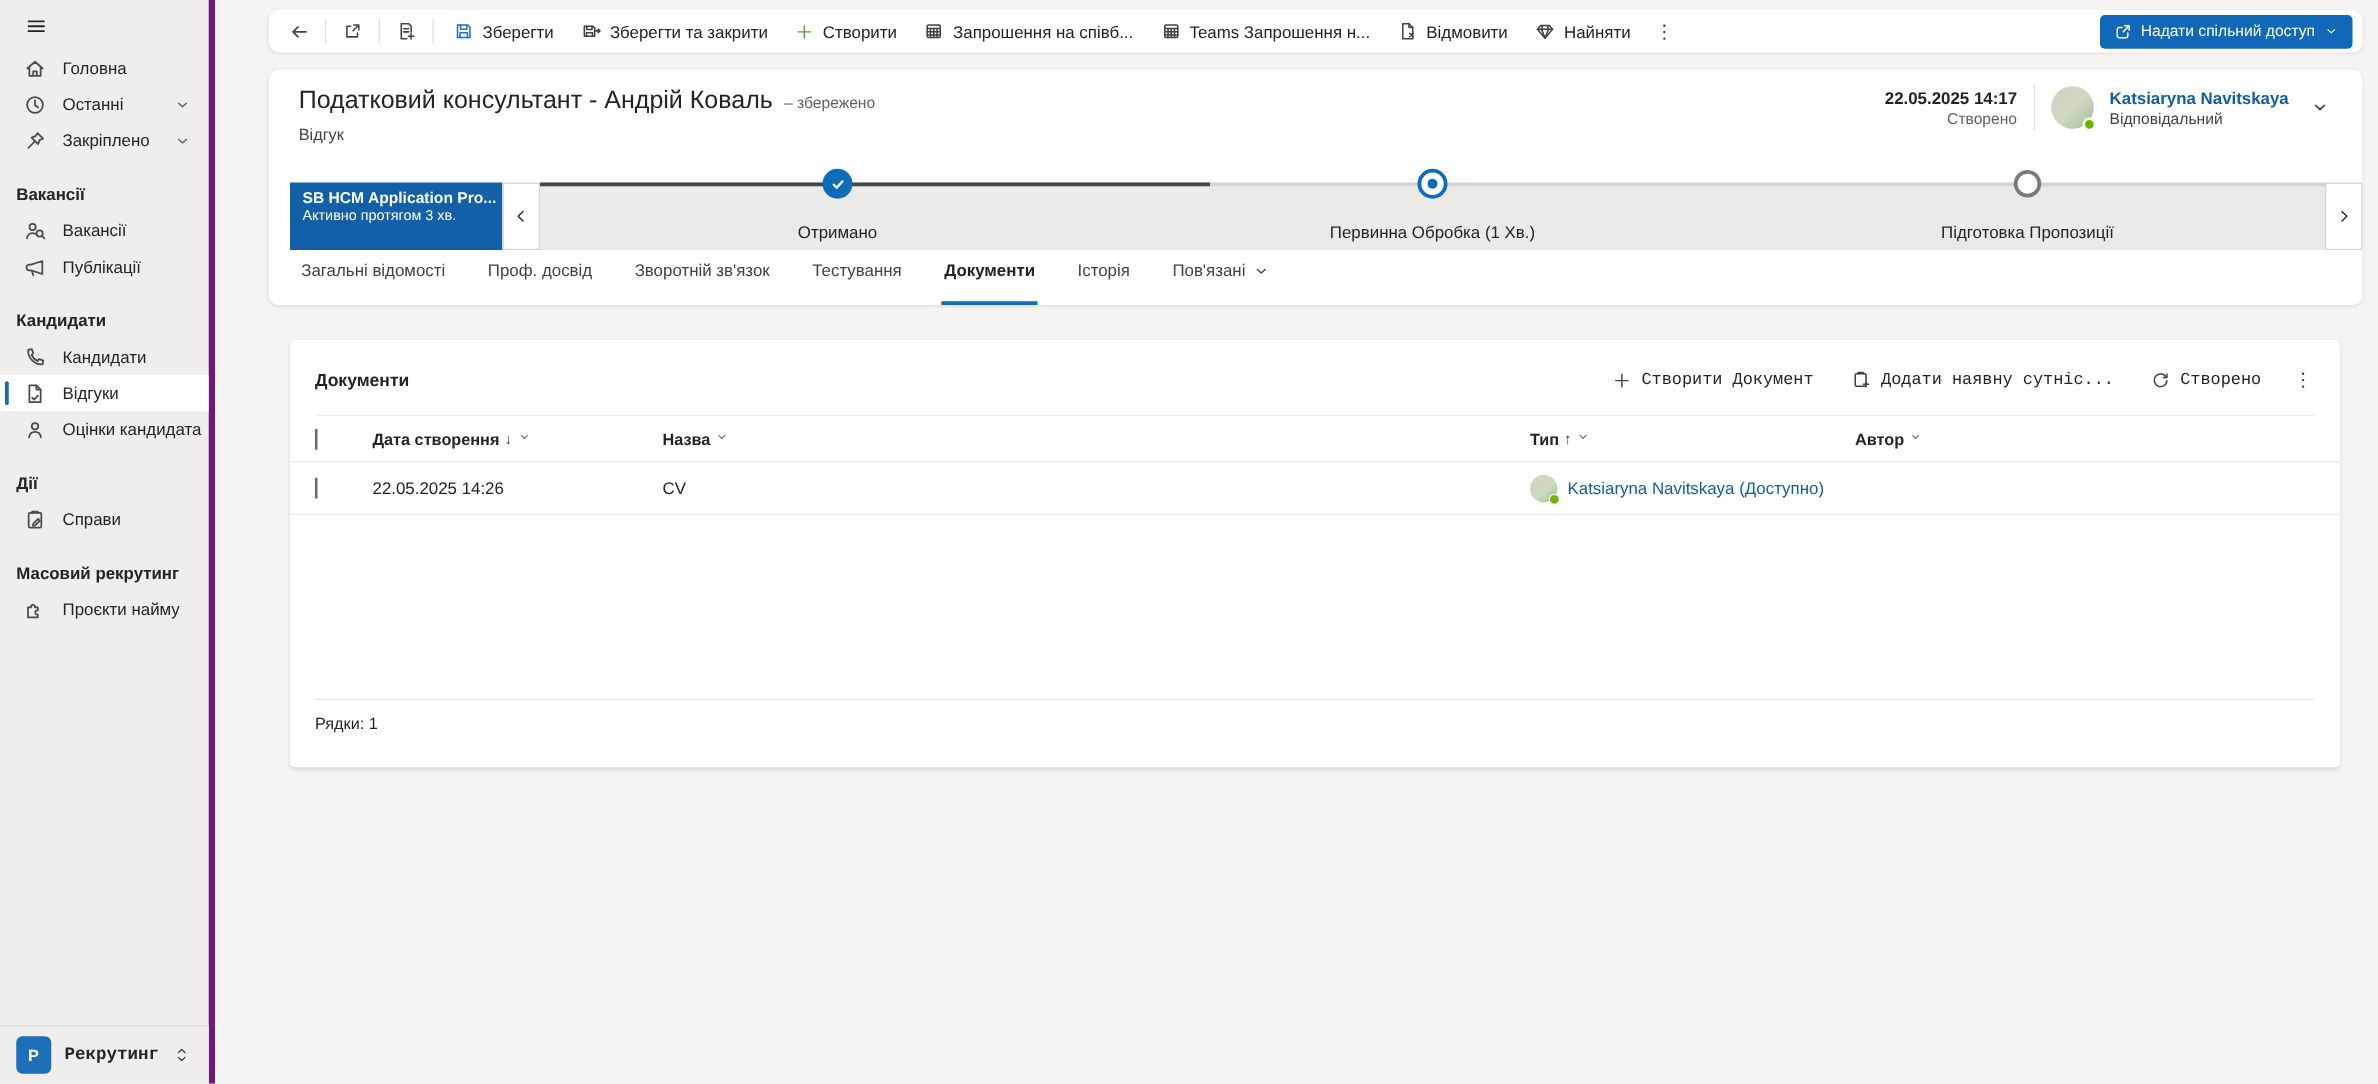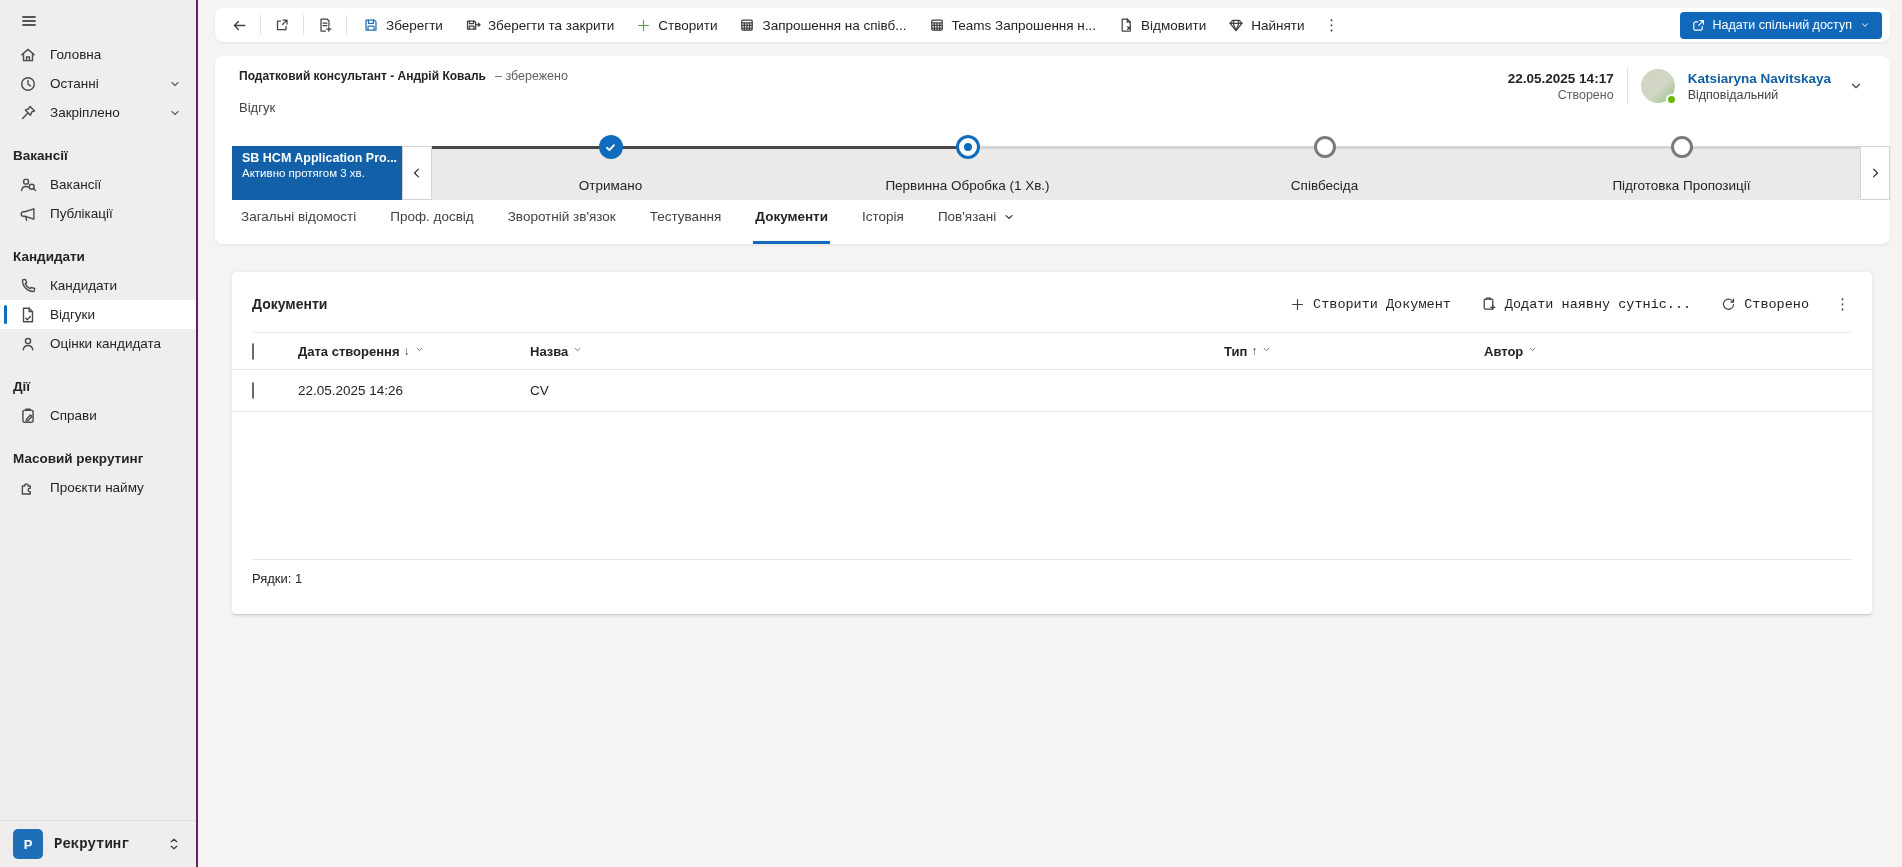--- a/index.html
+++ b/index.html
@@ -10,22 +10,22 @@
     color: #242424;
     background: #f5f4f3;
     overflow: hidden;
     position: relative;
   }
   svg { display:block; }
   .ic { stroke: currentColor; fill: none; stroke-width: 1.25; stroke-linecap: round; stroke-linejoin: round; }
 
   
   .sidebar {
-    position:absolute; left:0; top:0; width:198px; height:867px;
-    background:#efeeec; border-right:2px solid #701a75;
+    position:absolute; left:0; top:0; width:172px; height:867px;
+    background:#efeeec; border-right:5px solid #701a75;
     display:flex; flex-direction:column;
   }
   .hamburger { padding:12px 0 6px 20px; color:#242424; cursor:pointer; }
   .nav { flex:1; overflow:hidden; }
   .nav-item {
     height:29px; display:flex; align-items:center; gap:13px;
     padding-left:19px; color:#242424; cursor:pointer; position:relative;
   }
   .nav-item .nico { color:#4d4b49; width:18px; height:18px; flex:0 0 18px; }
   .nav-item.selected { background:#ffffff; }
@@ -76,21 +76,21 @@
     display:flex; align-items:center; gap:7px; padding:0 11px; cursor:pointer;
     font-size:12.5px; white-space:nowrap;
   }
 
   
   .header-card {
     position:absolute; top:56px; left:17px; right:12px; height:188px;
     background:#fff; border-radius:8px; box-shadow:0 1px 3px rgba(0,0,0,.08);
   }
   .title-row { position:absolute; top:13px; left:24px; display:flex; align-items:baseline; gap:9px; }
-  .page-title { font-size:12px; font-weight:700; color:#242424; }
+  .page-title { font-size:20px; font-weight:400; color:#242424; }
   .saved-note { font-size:12.5px; color:#616161; }
   .subtitle { position:absolute; top:44px; left:24px; font-size:13px; color:#424242; }
   .header-right { position:absolute; top:12px; right:22px; display:flex; align-items:center; gap:13px; }
   .created-block { text-align:right; }
   .created-value { font-weight:700; font-size:13.5px; }
   .created-label { font-size:12.5px; color:#616161; margin-top:2px; }
   .vdivider { width:1px; height:36px; background:#e1dfdd; }
   .avatar {
     width:34px; height:34px; border-radius:50%; position:relative; flex:0 0 34px;
     background:linear-gradient(135deg,#d8cfc0 0%,#cfd8c4 55%,#9fbf8e 100%);
@@ -515,24 +515,20 @@
           <span class="stage-label">Отримано</span>
         </div>
         <div class="stage">
           <span class="stage-dot dot-active">
               <span class="inner"></span>
             </span>
           <span class="stage-label">Первинна Обробка  (1 Хв.)</span>
         </div>
         <div class="stage">
           <span class="stage-dot dot-pending"></span>
-          <span class="stage-label">Співбесіда</span>
-        </div>
-        <div class="stage">
-          <span class="stage-dot dot-pending"></span>
           <span class="stage-label">Підготовка Пропозиції</span>
         </div>
       </div>
       <div class="bpf-nav">
         <svg width="14" height="14" viewBox="0 0 16 16">
             <use href="#ic-chev-right"></use>
           </svg>
       </div>
     </div>
 
@@ -620,19 +616,25 @@
         <svg class="chev-small" width="11" height="11" viewBox="0 0 16 16">
             <use href="#ic-chev-down"></use>
           </svg>
       </div>
     </div>
 
     <div class="tgrid trow">
       <div><span class="cbox"></span></div>
       <div>22.05.2025 14:26</div>
       <div>CV</div>
+      <div class="author-cell">
+        <span class="avatar-sm">
+          <span class="presence-sm"></span>
+        </span>
+        <a class="link">Katsiaryna Navitskaya (Доступно)</a>
+      </div>
     </div>
 
     <div class="doc-spacer"></div>
     <div class="foot-rule"></div>
     <div class="doc-foot">Рядки: 1</div>
   </div>
 </div>
 
 </body></html>

